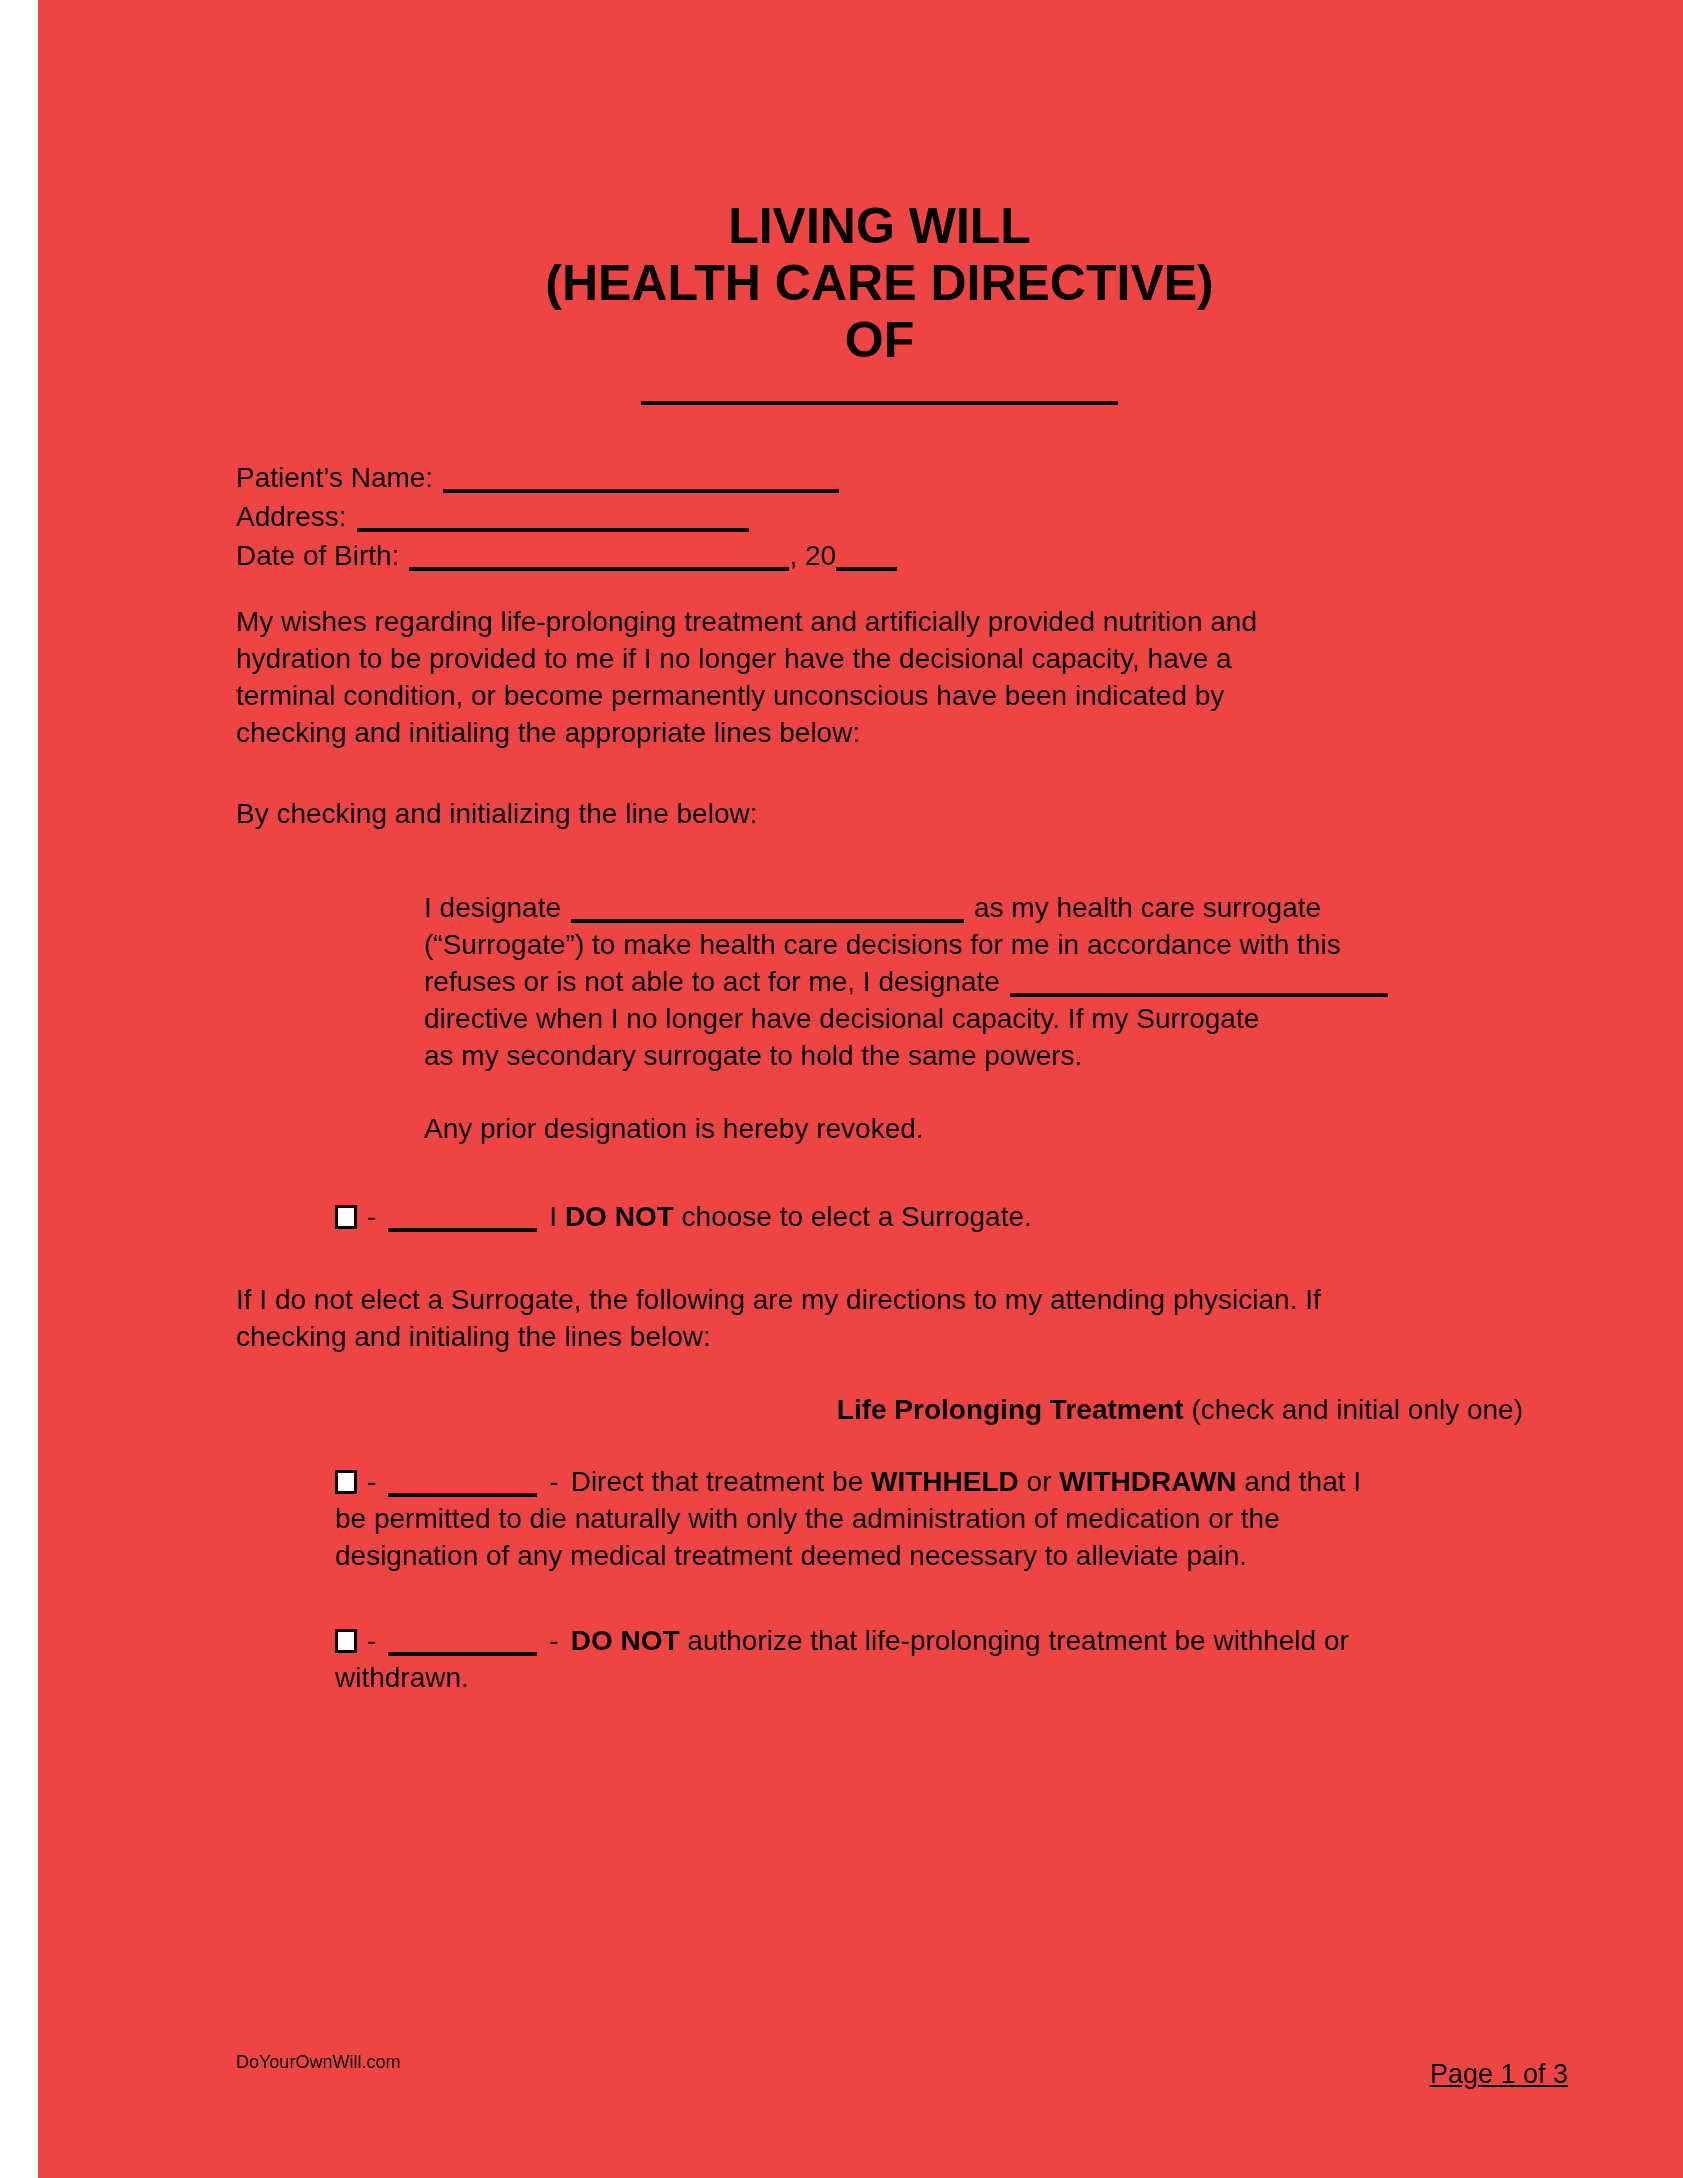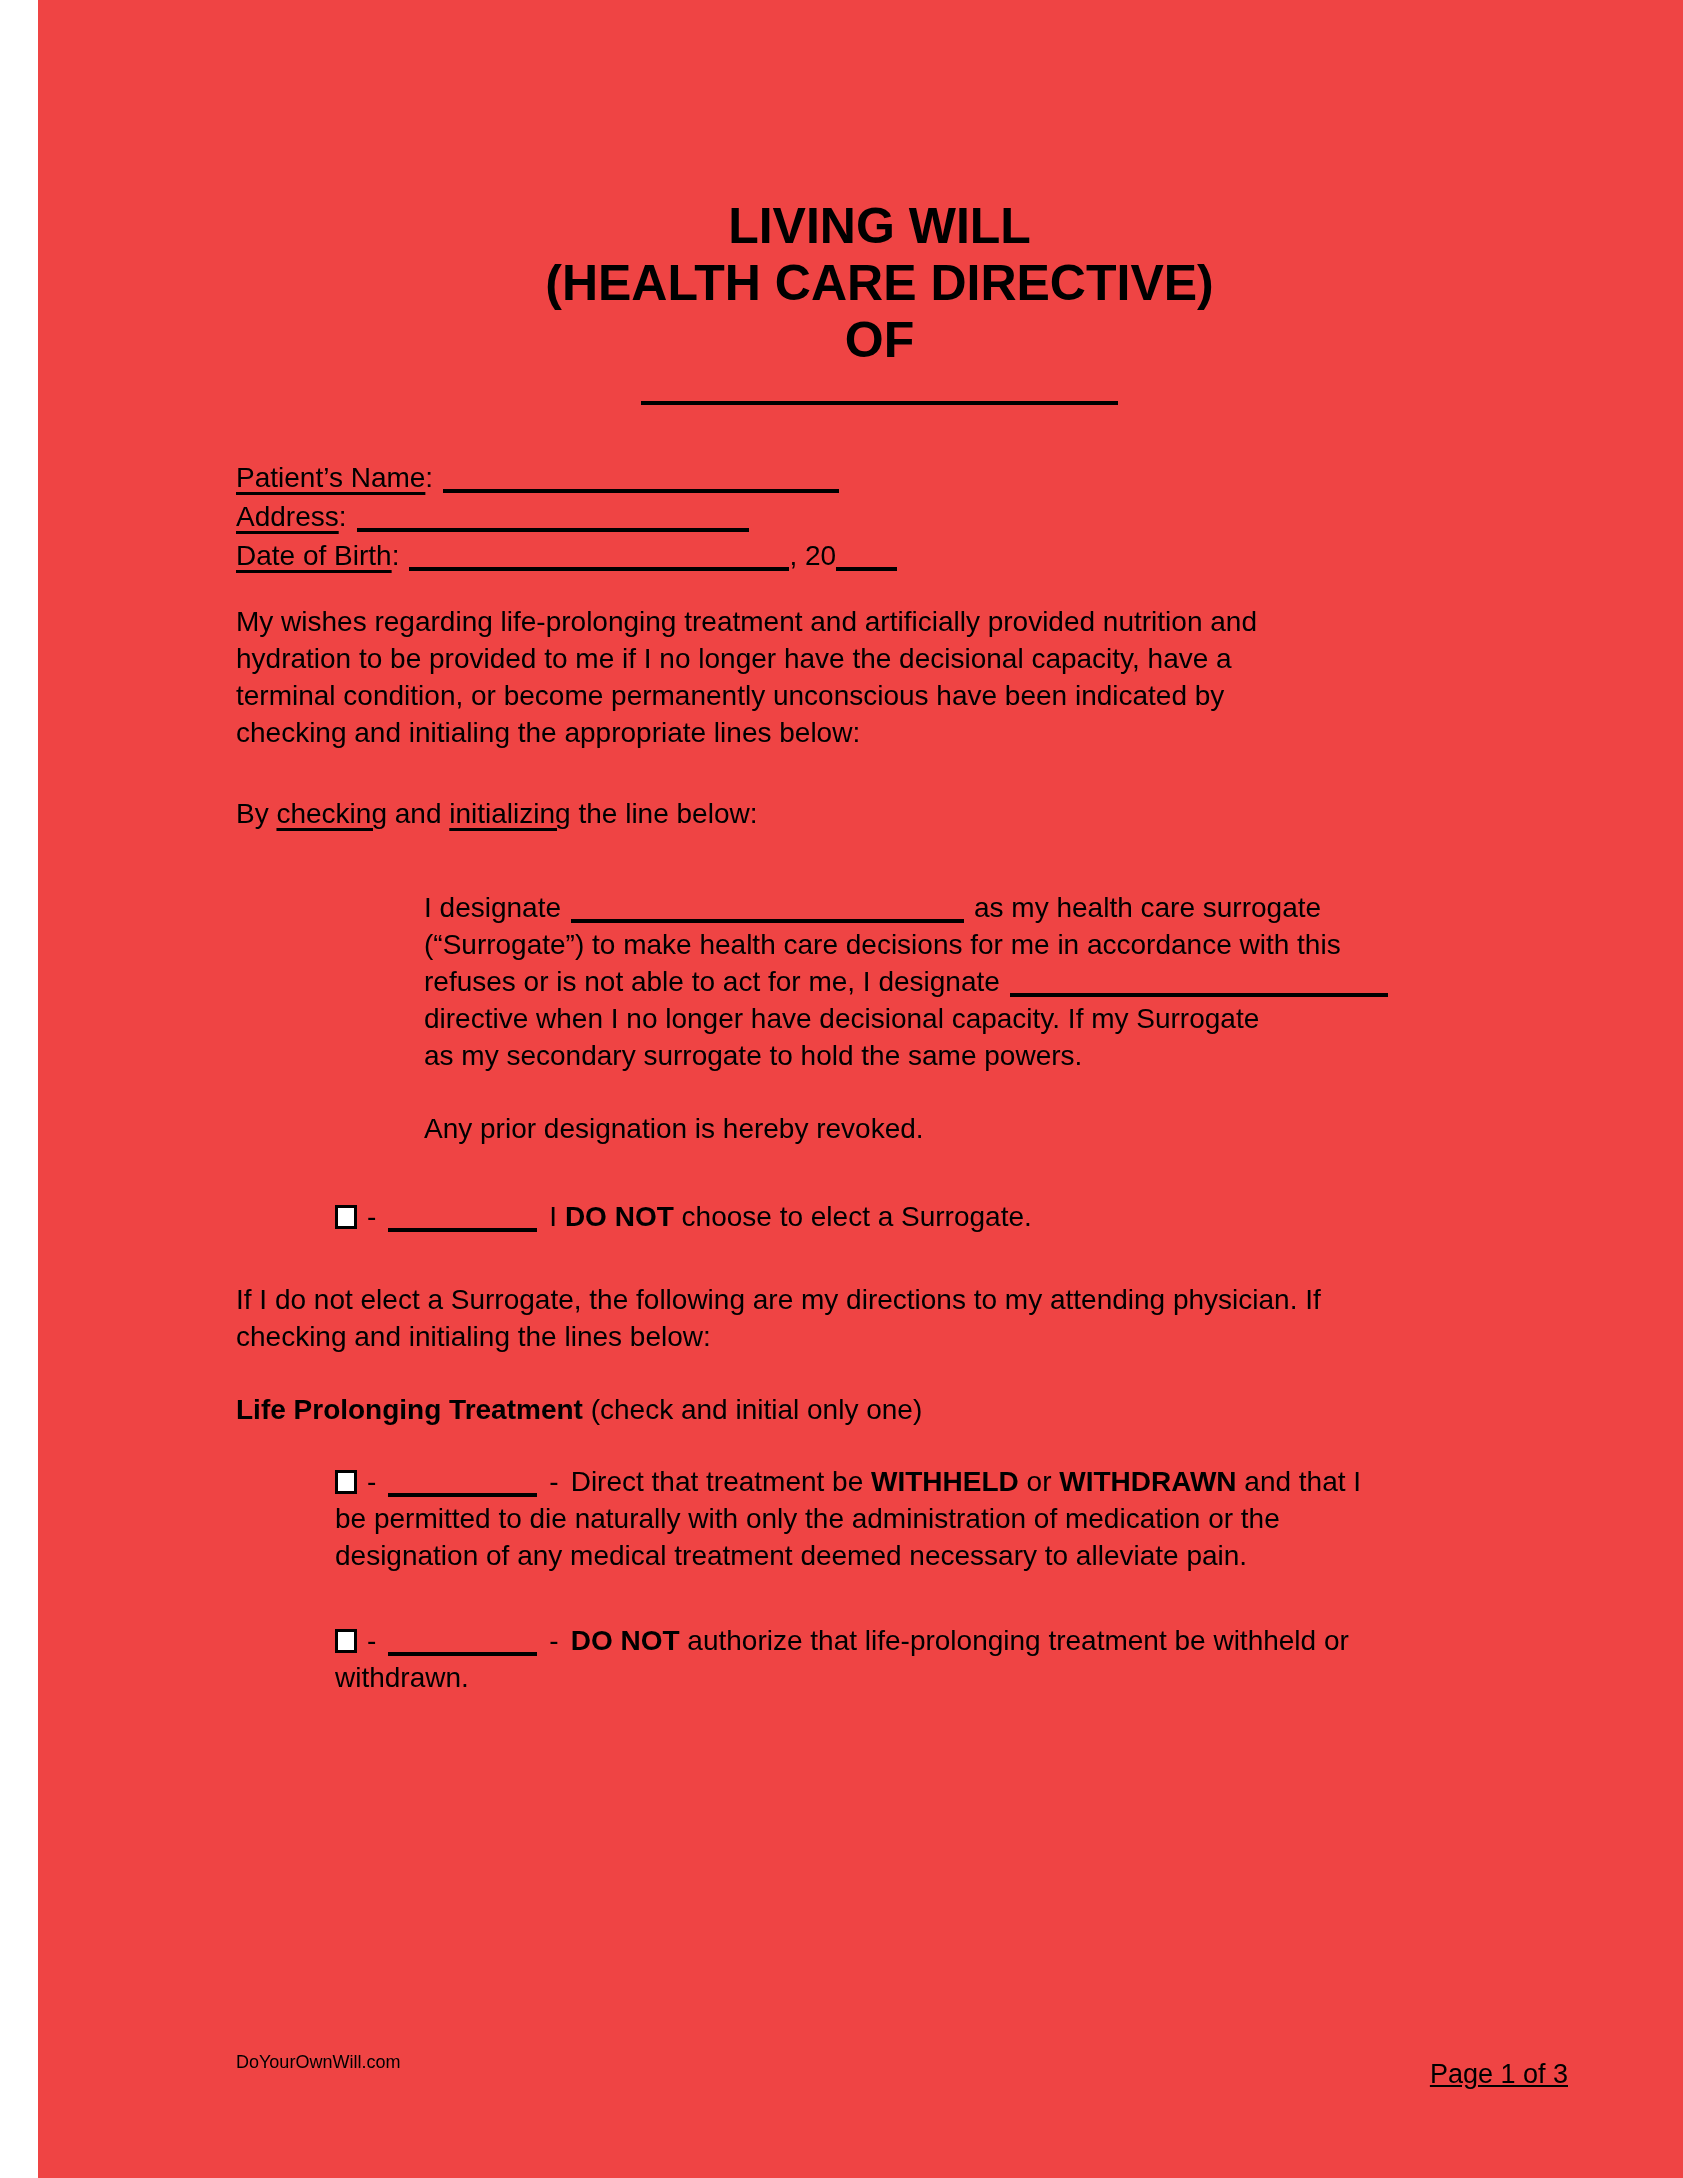--- a/index.html
+++ b/index.html
@@ -18,26 +18,26 @@
 
   .pline { white-space:nowrap; }
 
   .intro      { margin-top:28px; }
   .byline     { margin-top:44px; white-space:nowrap; }
   .row1       { margin-top:40px; margin-left:99px; white-space:nowrap; }
   .designate  { margin-top:57px; margin-left:188px; }
   .revocation { margin-top:36px; margin-left:188px; }
   .row2       { margin-top:51px; margin-left:99px; white-space:nowrap; }
   .directions { margin-top:46px; }
-  .lpt        { margin-top:36px; white-space:nowrap; }
+  .lpt        { margin-top:36px; white-space:nowrap;text-align:right; }
   .cbpara3    { margin-top:35px; margin-left:99px; }
   .cbpara4    { margin-top:48px; margin-left:99px; }
 
   .b  { font-weight:bold; }
-  .ul { text-decoration:underline; text-decoration-thickness:3px; text-underline-offset:5px; }
+  .ul { text-decoration-thickness:3px; text-underline-offset:5px; }
 
   .blank {
     display:inline-block; height:6px; border-bottom:4px solid #000;
     vertical-align:-6px;
   }
   .w150 { width:149px; } .w397 { width:393px; } .w382 { width:378px; }
   .w400 { width:396px; } .w396 { width:392px; } .w384 { width:380px; } .w62 { width:61px; }
   .mid  { margin:0 10px; }
   .ml10 { margin-left:10px; }
   .mr12 { margin-right:12px; }

